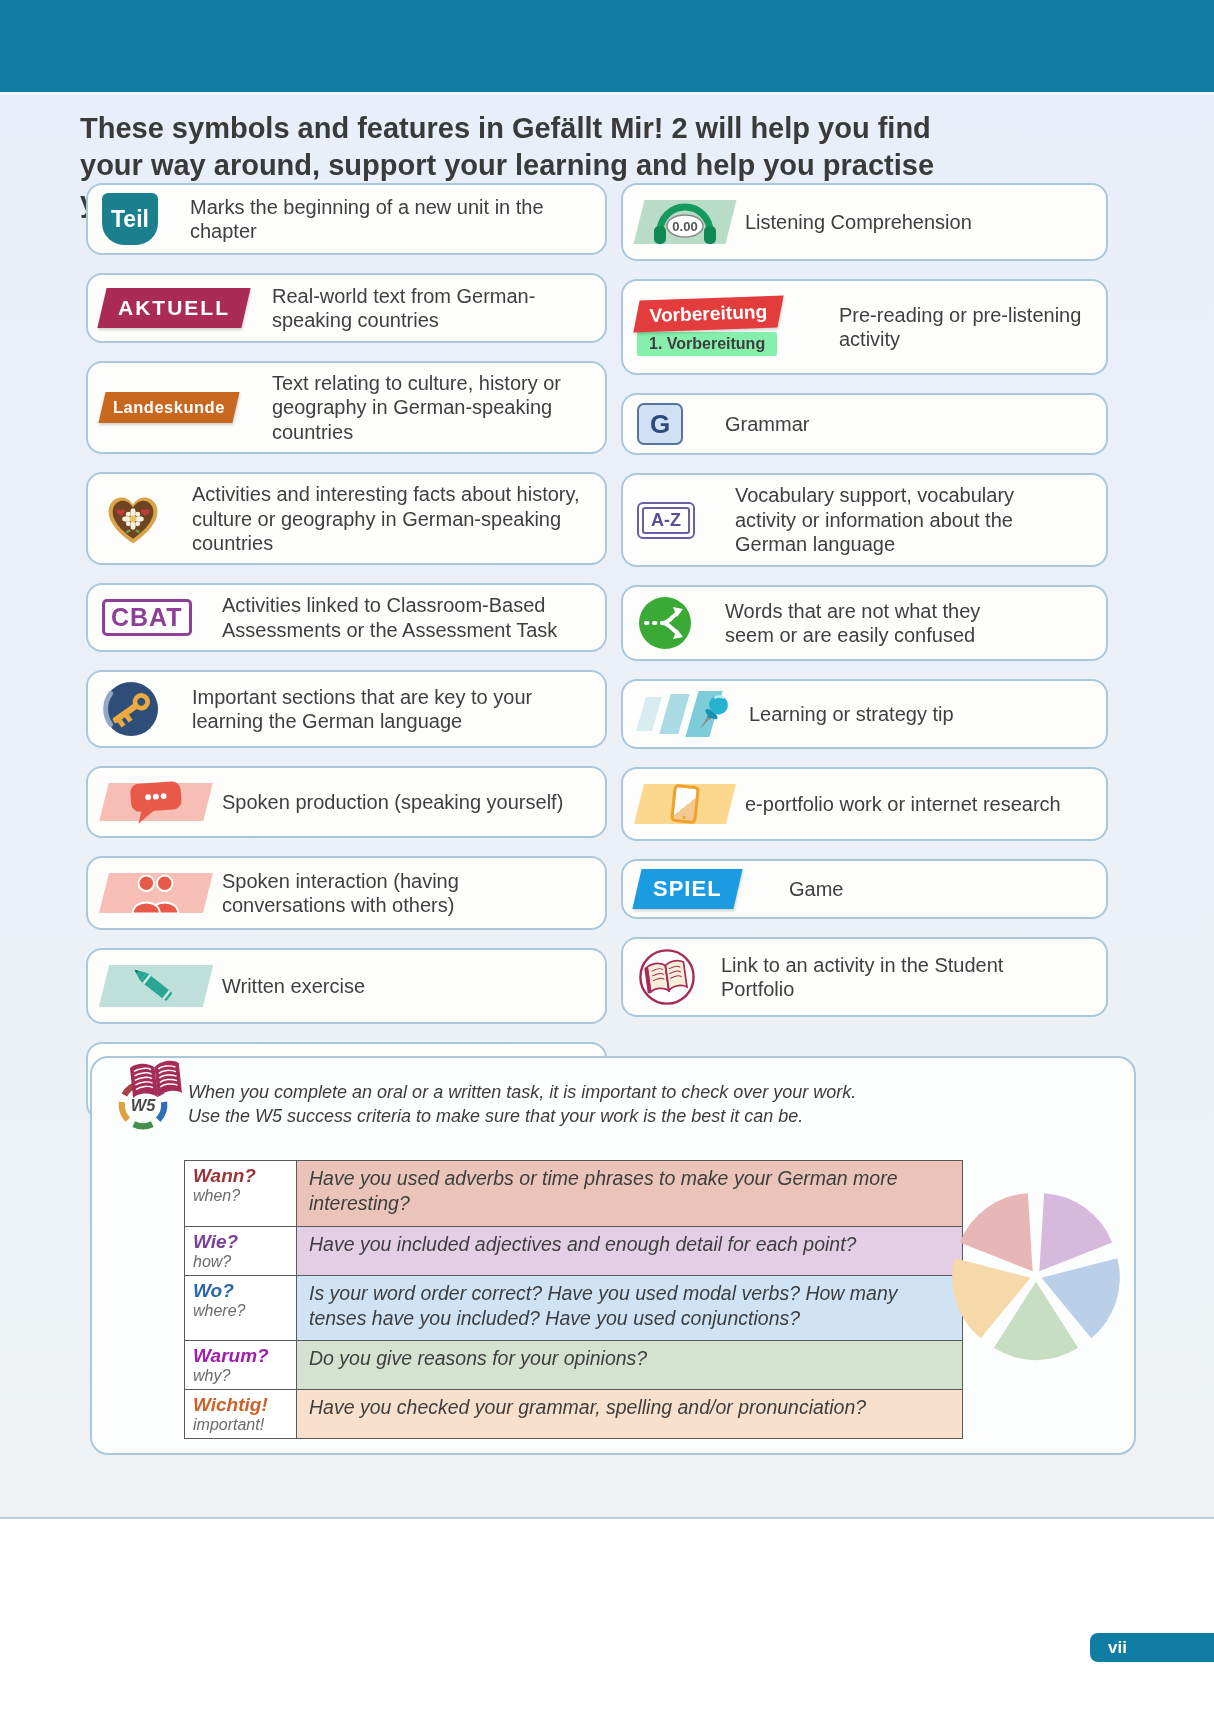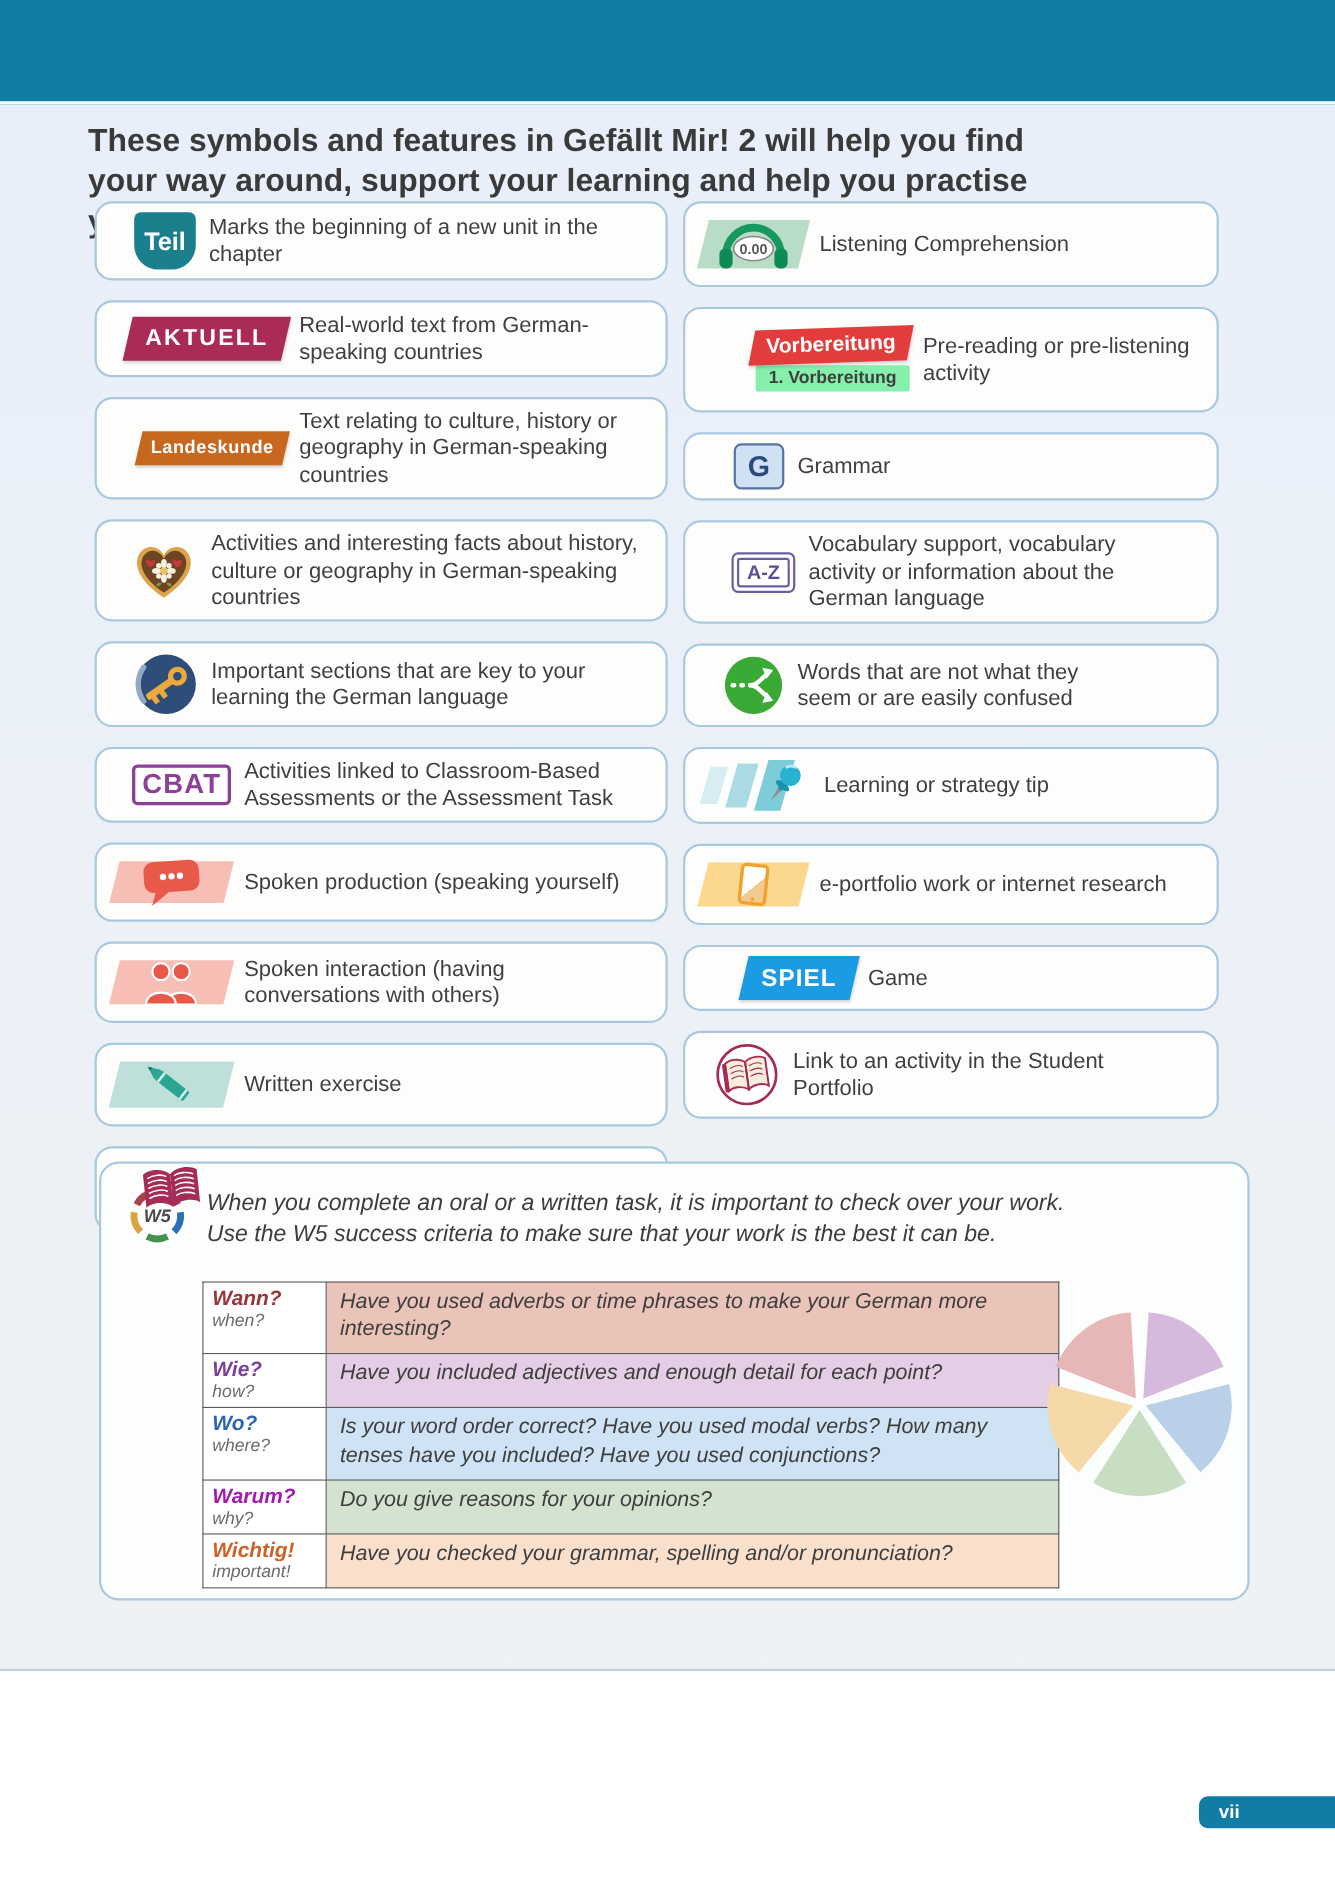--- a/index.html
+++ b/index.html
@@ -9,21 +9,21 @@
   .bluebg { position:absolute; left:0; top:95px; width:1214px; height:1424px;
             background:linear-gradient(#e9effa, #eef2f4); border-bottom:2px solid #b9cfde; }
   .topbar { position:absolute; left:0; top:0; width:1214px; height:95px; background:#117ca4; border-bottom:3px solid #f4f8fc; }
   .heading { position:absolute; left:80px; top:110px; width:880px; font-size:29px; font-weight:bold;
              color:#3a3a3a; line-height:1.27; }
   .columns { position:absolute; left:86px; top:183px; width:1022px; display:flex; gap:14px; }
   .col-left  { width:521px; }
   .col-right { width:487px; }
   .box { background:#fdfdfc; border:2px solid #a9c8dd; border-radius:16px; margin-bottom:18px;
          display:flex; align-items:center; gap:12px; padding:8px 14px; }
-  .iconwrap { flex:0 0 auto; display:flex; flex-direction:column; align-items:flex-end; justify-content:center; }
+  .iconwrap { flex:0 0 auto; display:flex; flex-direction:column; align-items:flex-start; justify-content:center; }
   .box-text { font-size:20px; color:#3f3f3f; line-height:1.22; }
   .tw300 { max-width:300px; } .tw310 { max-width:310px; } .tw330 { max-width:330px; }
   .tw400 { max-width:400px; }
 
   
   .skewtag { transform:skewX(-13deg); display:inline-flex; align-items:center; justify-content:center;
              color:#fff; font-weight:800; box-shadow:1px 2px 3px rgba(0,0,0,.18); }
   .unskew  { transform:skewX(13deg); display:block; white-space:nowrap; }
   .ak { background:#a92b56; padding:8px 16px; font-size:21px; letter-spacing:2px; }
   .ld { background:#c8681f; padding:6px 11px; font-size:16.5px; letter-spacing:.5px; }
@@ -59,21 +59,21 @@
   .i-tip i { position:absolute; top:50%; transform:translateY(-50%) skewX(-16deg); }
   .i-tip .s1 { left:4px;  width:16px; height:34px; background:#d8edf2; }
   .i-tip .s2 { left:28px; width:19px; height:40px; background:#aadbe4; }
   .i-tip .s3 { left:55px; width:24px; height:46px; background:#7ecbd9; }
   .i-tip svg { position:absolute; right:0; top:1px; }
 
   
   .w5panel { position:absolute; left:90px; top:1056px; width:1046px; height:399px; background:#fcfdfd;
              border:2px solid #a9c8dd; border-radius:18px; padding:16px 20px;font-style:italic; }
   .w5head { display:flex; gap:18px; align-items:flex-start; margin:4px 0 14px 4px; }
-  .w5intro { font-size:21px; color:#3c3c3c; line-height:1.35; padding-top:2px; }
+  .w5intro { font-size:18px; color:#3c3c3c; line-height:1.35; padding-top:2px; }
   .w5table { border-collapse:collapse; margin-left:72px; width:779px;margin-top:28px; }
   .w5table td { border:1.6px solid #5a5a5a; vertical-align:top; }
   .w5table td.lab { width:112px; background:#ffffff; padding:4px 8px; }
   .w5table td.q { font-size:19.5px; color:#3e3e3e; line-height:1.3; padding:5px 12px 9px; }
   .de { display:block; font-weight:bold; font-size:19px; }
   .en { display:block; color:#6b6b6b; font-size:16px; }
   .pie { position:absolute; right:12px; top:132px; }
 
   .pagenum { position:absolute; right:0; top:1633px; width:124px; height:29px; background:#117ca4;
              border-radius:8px 0 0 8px; color:#fff; font-weight:bold; font-size:17px;
@@ -136,42 +136,42 @@
             <circle cx="33" cy="30" r="3.6" fill="#e7c463"></circle>
             <path d="M20 21 c-2,-3 -6,-1 -4,2 c1,2 4,3.5 4,3.5 c0,0 3,-1.5 4,-3.5 c2,-3 -2,-5 -4,-2 Z" fill="#c23b3b"></path>
             <path d="M46 21 c-2,-3 -6,-1 -4,2 c1,2 4,3.5 4,3.5 c0,0 3,-1.5 4,-3.5 c2,-3 -2,-5 -4,-2 Z" fill="#c23b3b"></path>
             <ellipse cx="28" cy="43" rx="2.6" ry="1.5" fill="#6f9e4a" transform="rotate(-25 28 43)"></ellipse>
             <ellipse cx="38" cy="43" rx="2.6" ry="1.5" fill="#6f9e4a" transform="rotate(25 38 43)"></ellipse>
           </svg>
         </div>
         <div class="box-text tw400">Activities and interesting facts about history, culture or geography in German-speaking countries</div>
       </div>
 
+      <div class="box" style="min-height:66px">
+        <div class="iconwrap" style="width:108px">
+          <span class="i-cbat">CBAT</span>
+        </div>
+        <div class="box-text tw400">Activities linked to Classroom-Based Assessments or the Assessment Task</div>
+      </div>
+
       <div class="box" style="min-height:64px">
         <div class="iconwrap" style="width:78px">
           <svg width="58" height="58" viewBox="0 0 60 60">
             <circle cx="30" cy="30" r="28" fill="#2e4e79"></circle>
             <path d="M9 14 A27 27 0 0 0 9 46" stroke="#93a7c6" stroke-width="5" fill="none" stroke-linecap="round"></path>
             <g transform="rotate(-35 30 30)">
               <rect x="8" y="27" width="29" height="6.5" rx="2" fill="#ecaa3e"></rect>
               <rect x="11" y="33" width="5" height="7" fill="#ecaa3e"></rect>
               <rect x="20" y="33" width="5" height="7" fill="#ecaa3e"></rect>
               <circle cx="43" cy="30" r="9" fill="#ecaa3e"></circle>
               <circle cx="43" cy="30" r="4" fill="#2e4e79"></circle>
             </g>
           </svg>
         </div>
         <div class="box-text tw400">Important sections that are key to your learning the German language</div>
-      </div>
-
-      <div class="box" style="min-height:66px">
-        <div class="iconwrap" style="width:108px">
-          <span class="i-cbat">CBAT</span>
-        </div>
-        <div class="box-text tw400">Activities linked to Classroom-Based Assessments or the Assessment Task</div>
       </div>
 
       <div class="box" style="min-height:60px">
         <div class="iconwrap tile t-pink" style="width:108px;height:52px">
           <svg width="62" height="48" viewBox="0 0 64 48">
             <g transform="rotate(-4 32 20)">
               <rect x="6" y="4" width="52" height="29" rx="9" fill="#e8594a"></rect>
               <path d="M17 30 L12 45 L30 32 Z" fill="#e8594a"></path>
               <circle cx="24" cy="18.5" r="3" fill="#fff"></circle>
               <circle cx="32" cy="18.5" r="3" fill="#fff"></circle>

